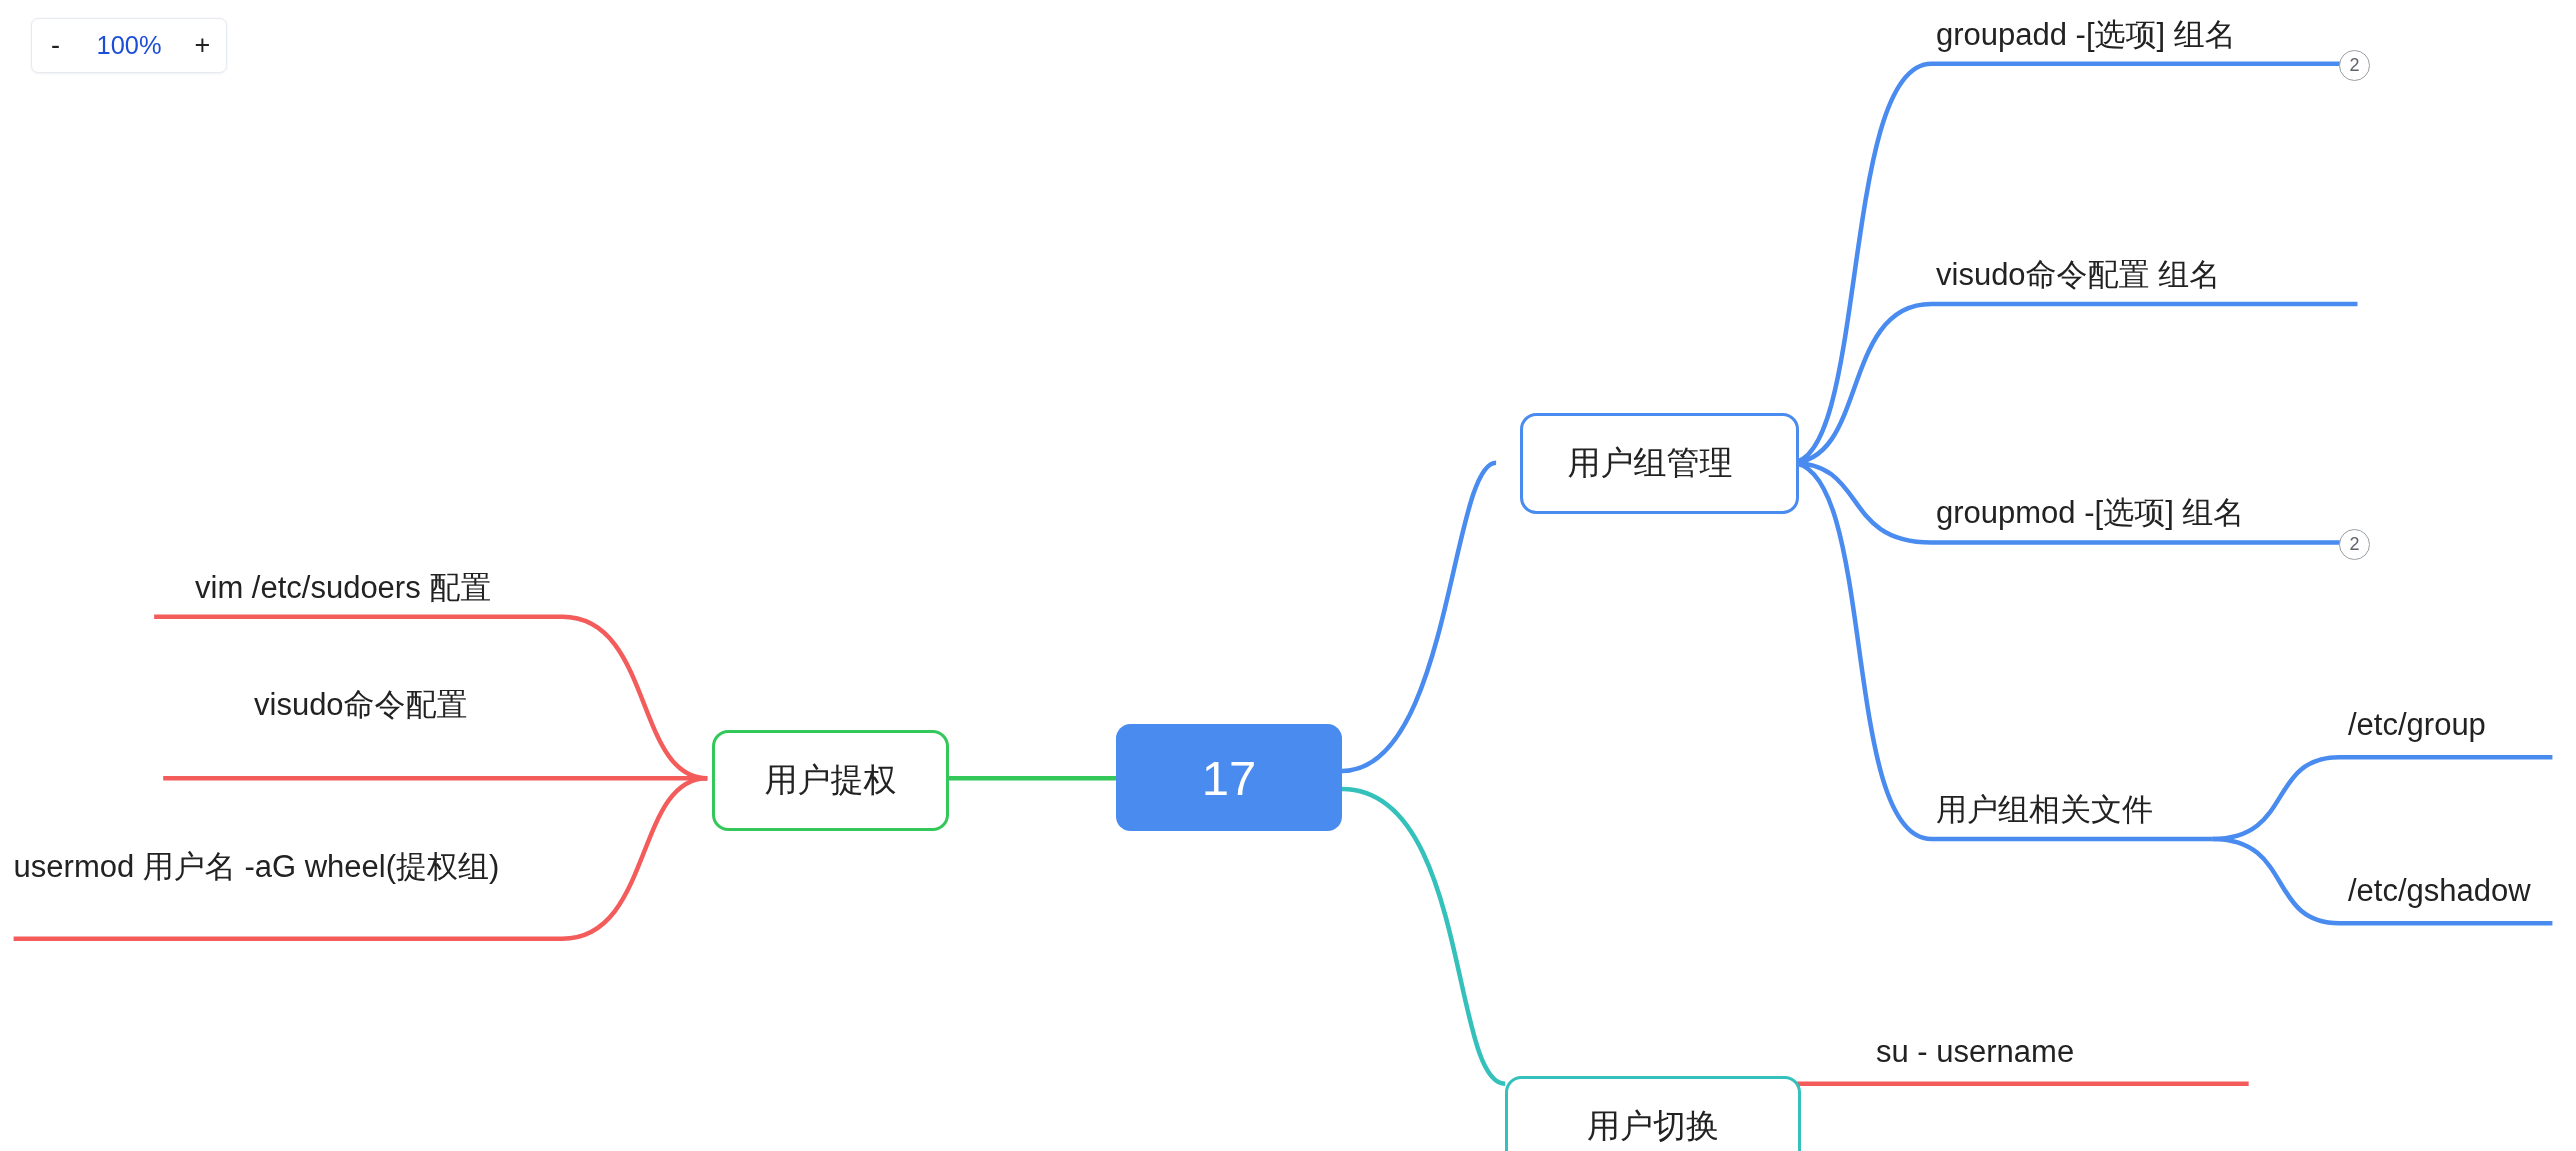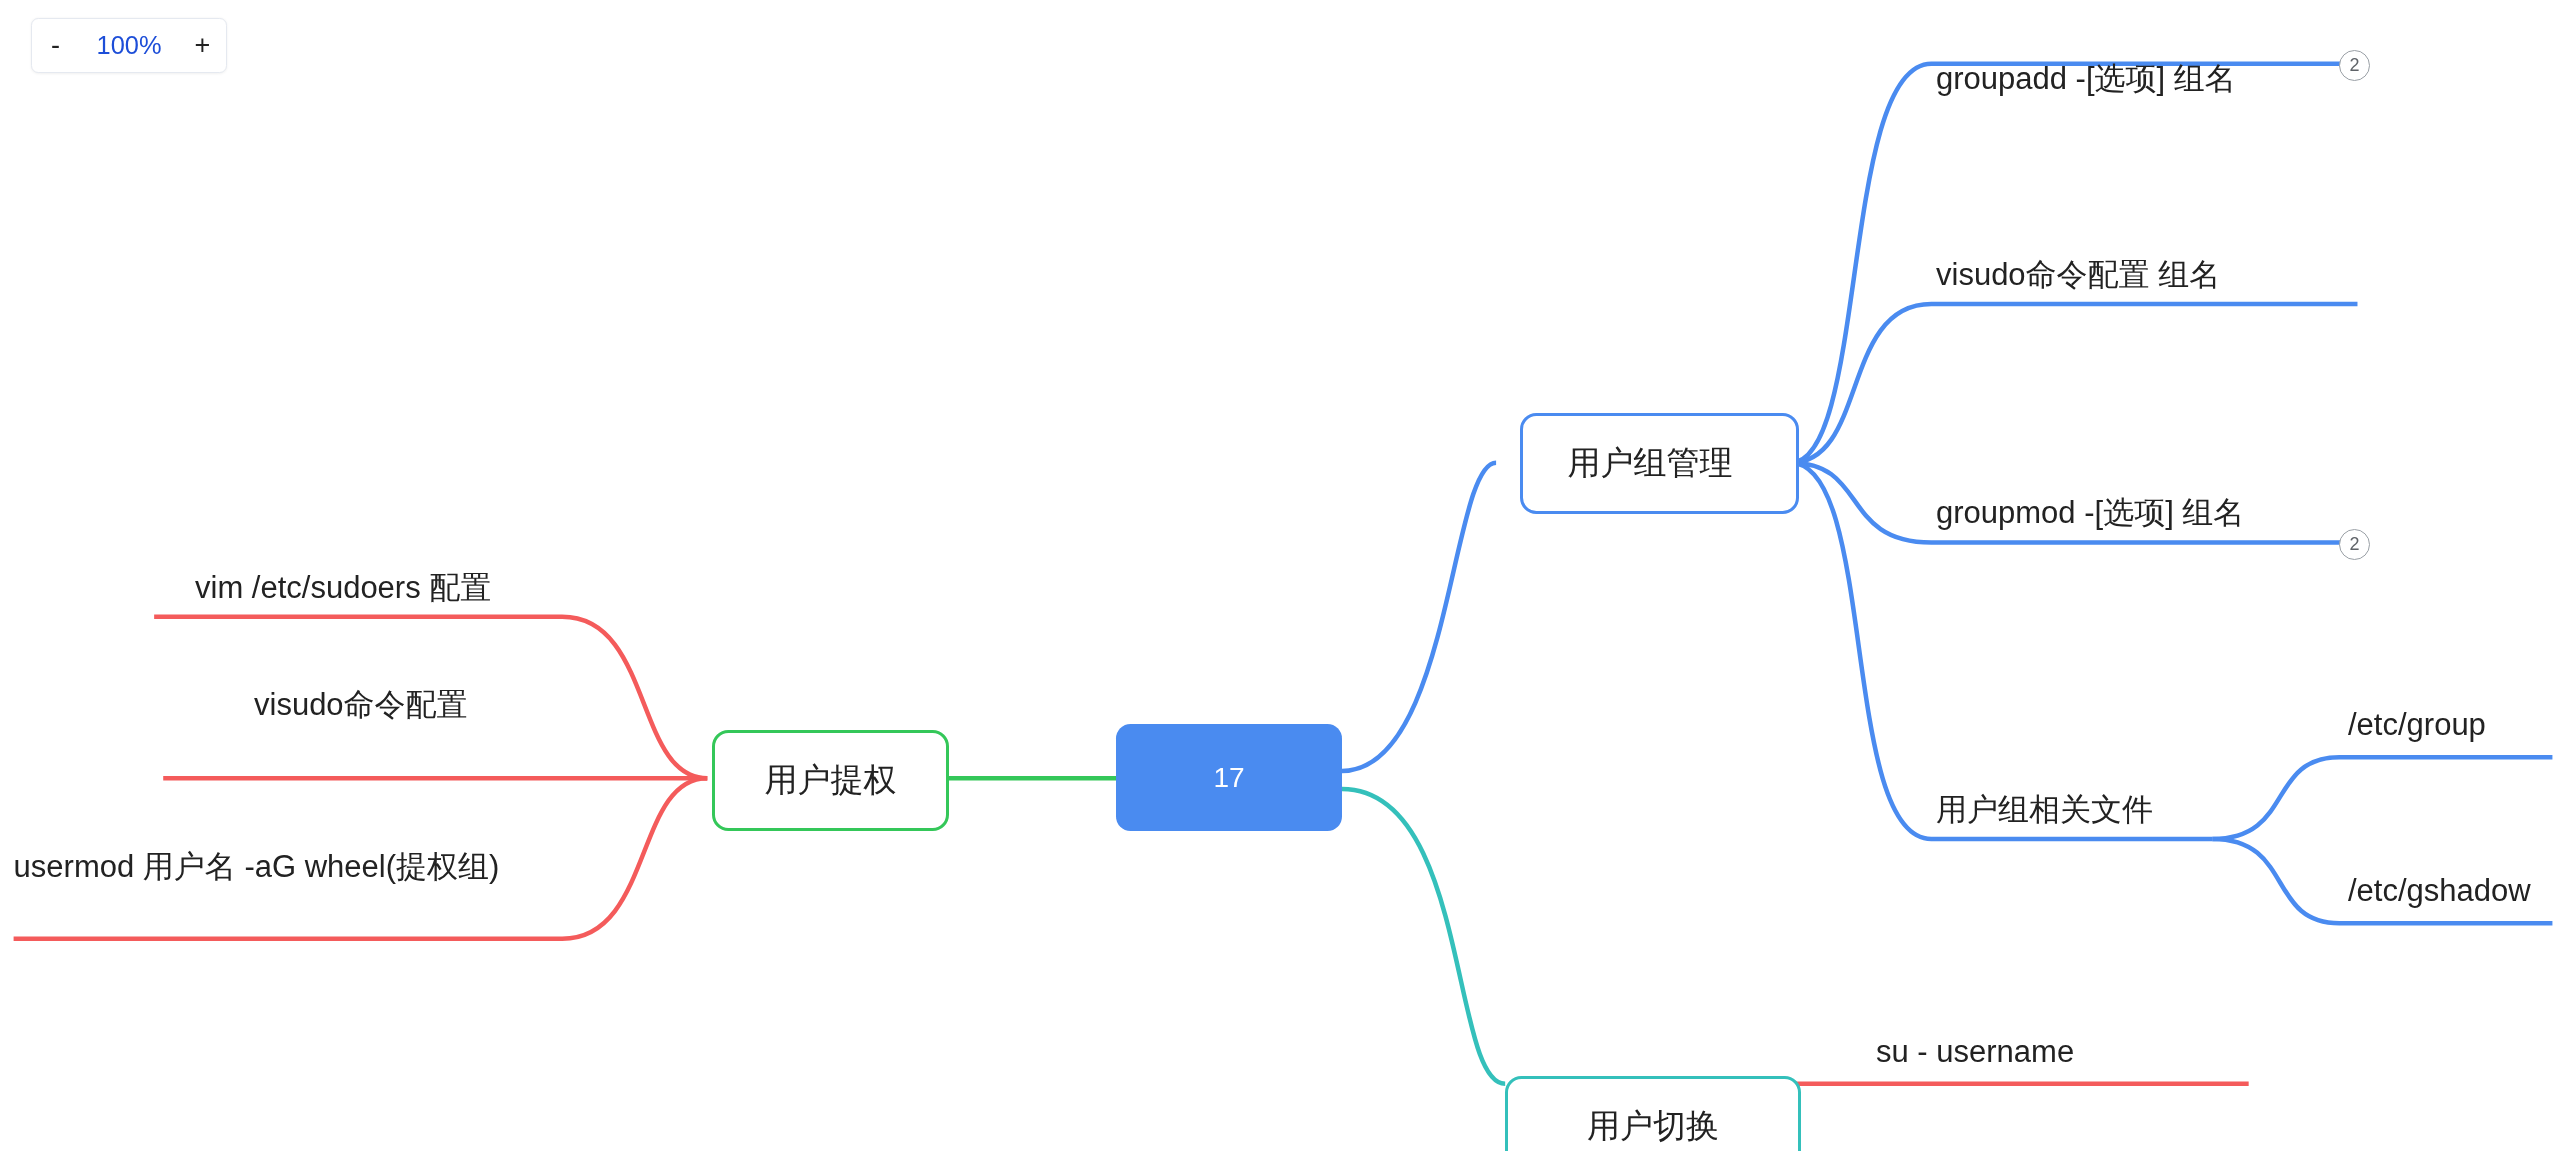--- a/index.html
+++ b/index.html
@@ -56,21 +56,21 @@
   
   .node {
     position: absolute;
     font-size: 31px;
     color: #222;
     white-space: nowrap;
   }
   .root {
     background: #4a8bf0;
     color: #ffffff;
-    font-size: 28px;
+    font-size: 49px;
     font-weight: 500;
     border-radius: 14.5px;
     display: flex;
     align-items: center;
     justify-content: center;
   }
   .branch-box {
     background: #ffffff;
     border: 3.6px solid;
     border-radius: 16.3px;
@@ -141,21 +141,21 @@
 </svg>
 
 <div class="node root" style="left:1116px; top:724px; width:226px; height:107px;">17</div>
 
 <div class="node branch-box b-blue" style="left:1520px; top:413px; width:238px; height:95px;padding-left:8px;">用户组管理</div>
 
 <div class="node branch-box b-teal" style="left:1505px; top:1034px; width:236px; height:95px;">用户切换</div>
 
 <div class="node branch-box b-green" style="left:712px; top:730px; width:177px; height:95px;">用户提权</div>
 
-<div class="node leaf" style="left:1936px; top:13.6px;margin-top:44px;">groupadd -[选项] 组名</div>
+<div class="node leaf" style="left:1936px; top:13.6px;">groupadd -[选项] 组名</div>
 <div class="badge" style="left:2339px; top:50px;">2</div>
 
 <div class="node leaf" style="left:1936px; top:254px;">visudo命令配置 组名</div>
 
 <div class="node leaf" style="left:1936px; top:492px;">groupmod -[选项] 组名</div>
 <div class="badge" style="left:2339px; top:529px;">2</div>
 
 <div class="node leaf" style="left:1936px; top:789px;">用户组相关文件</div>
 
 <div class="node leaf" style="left:2348px; top:707px;">/etc/group</div>

